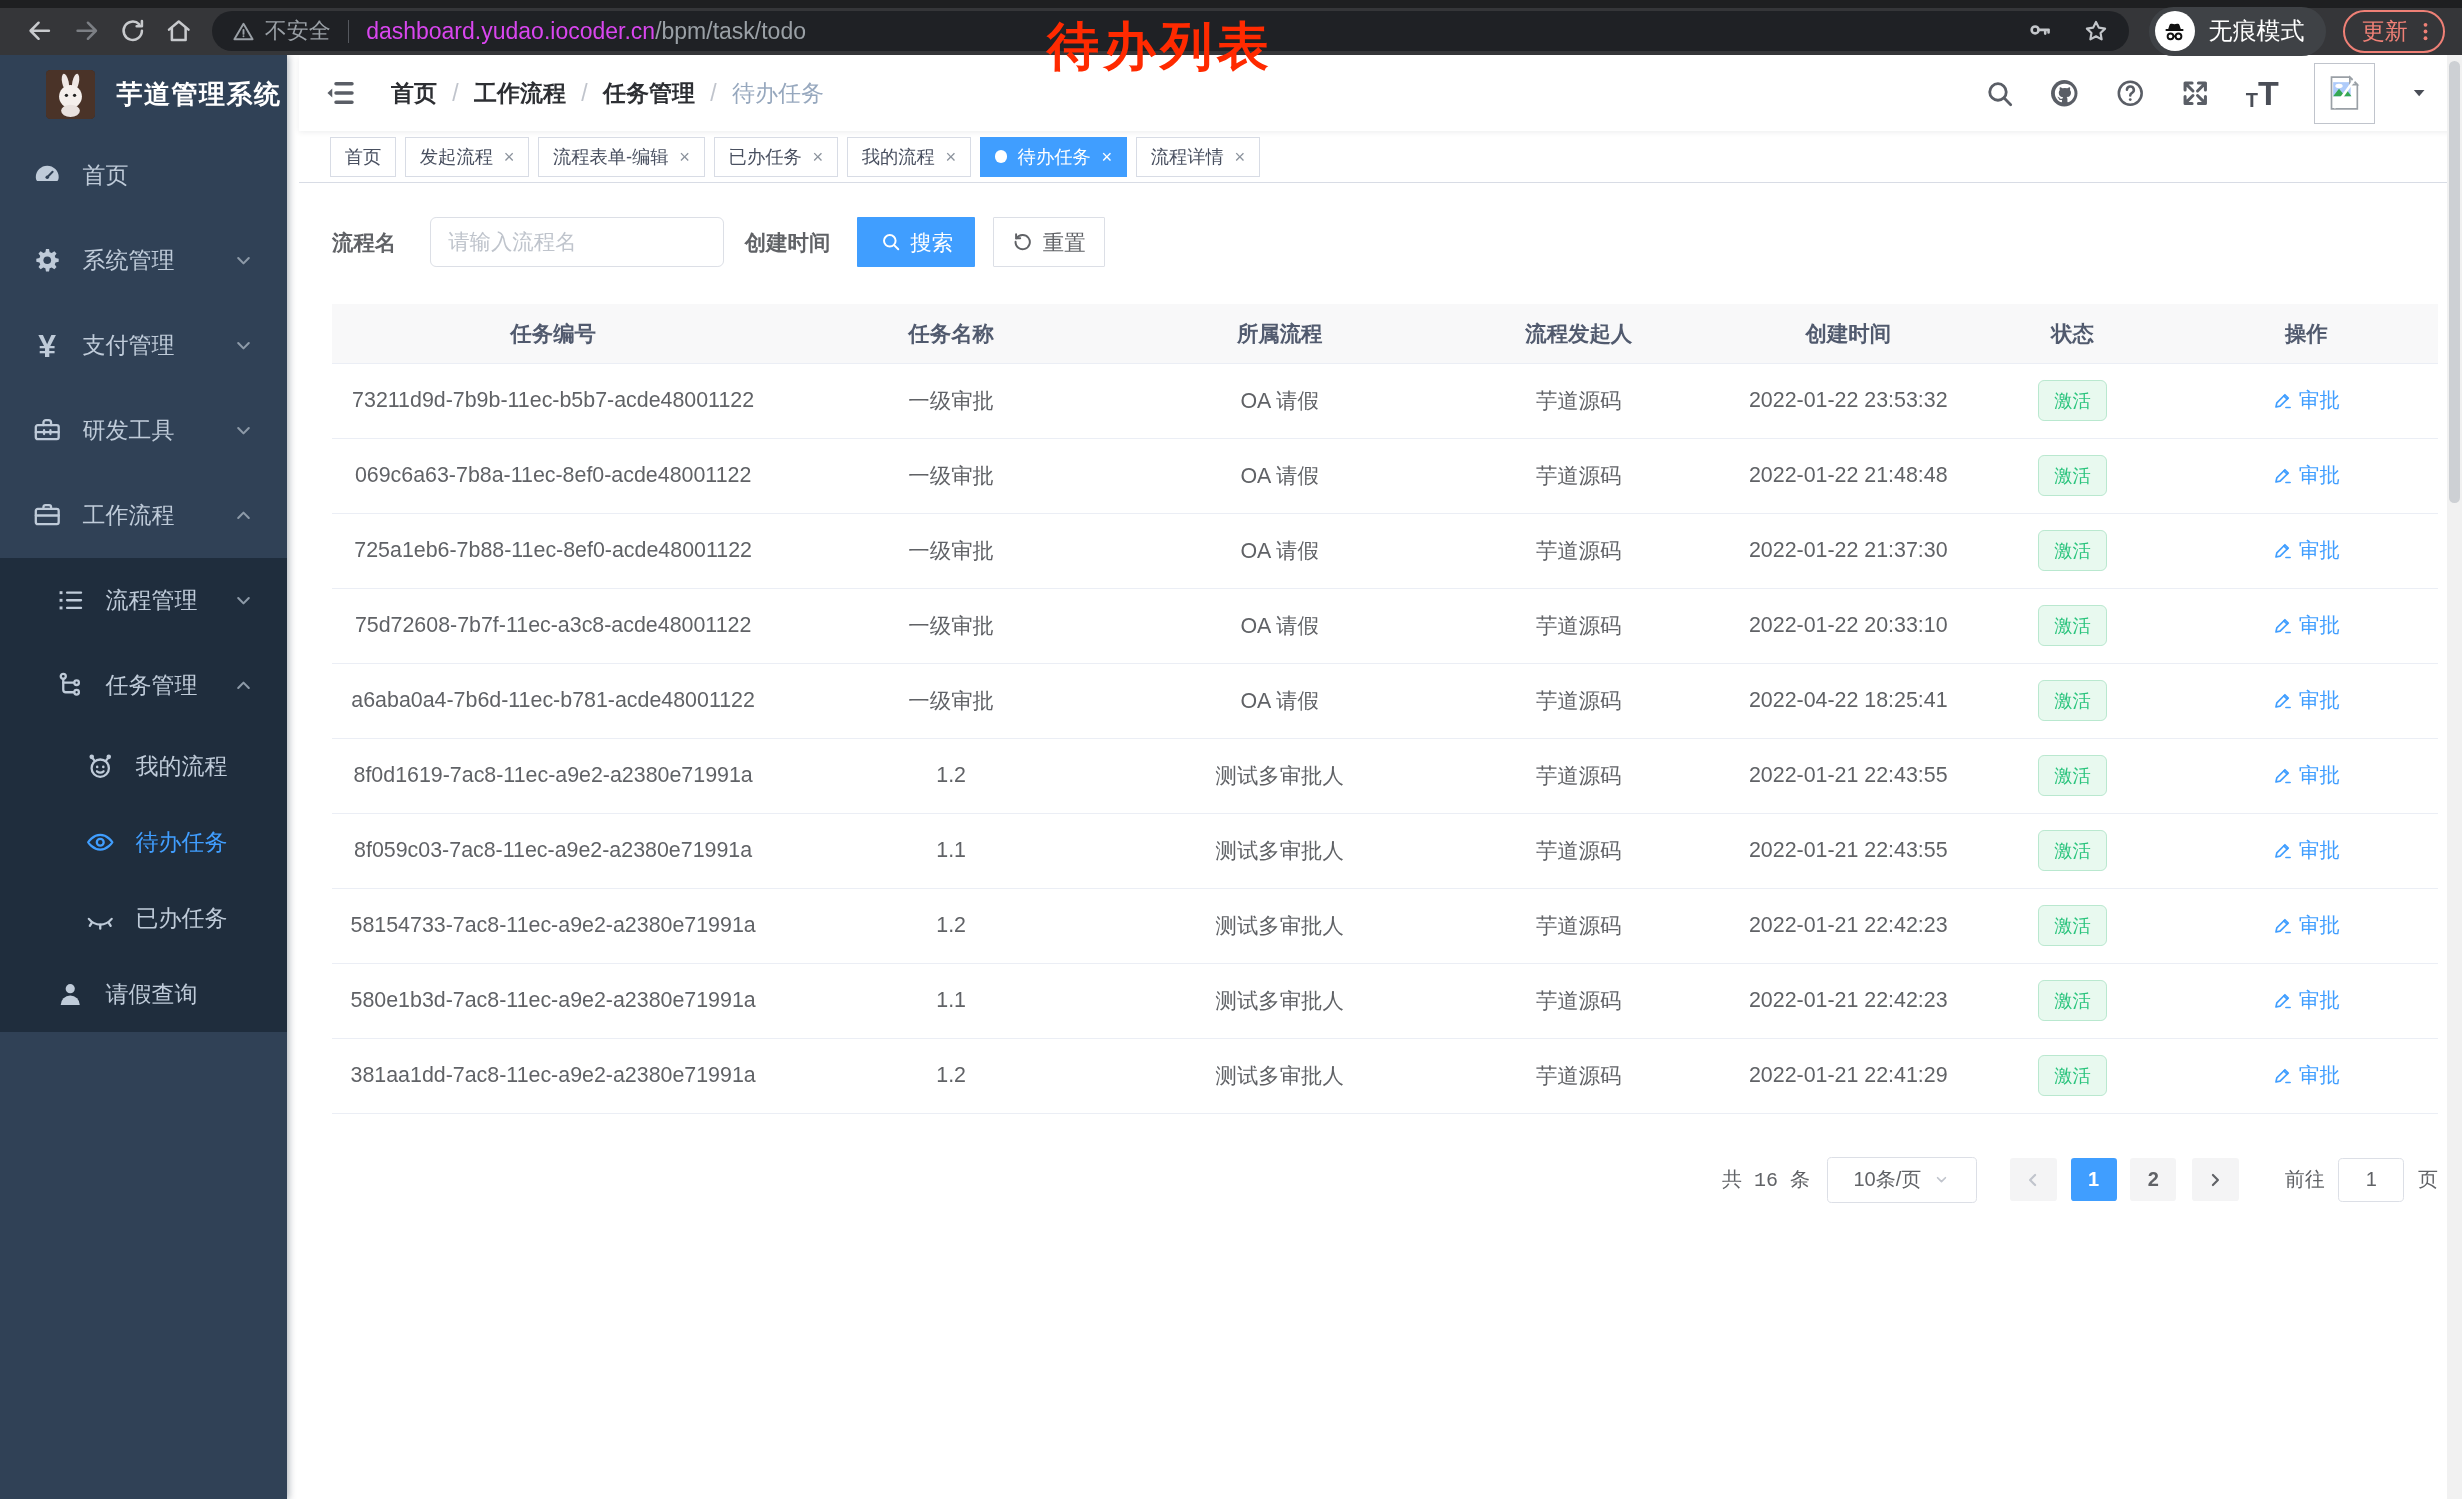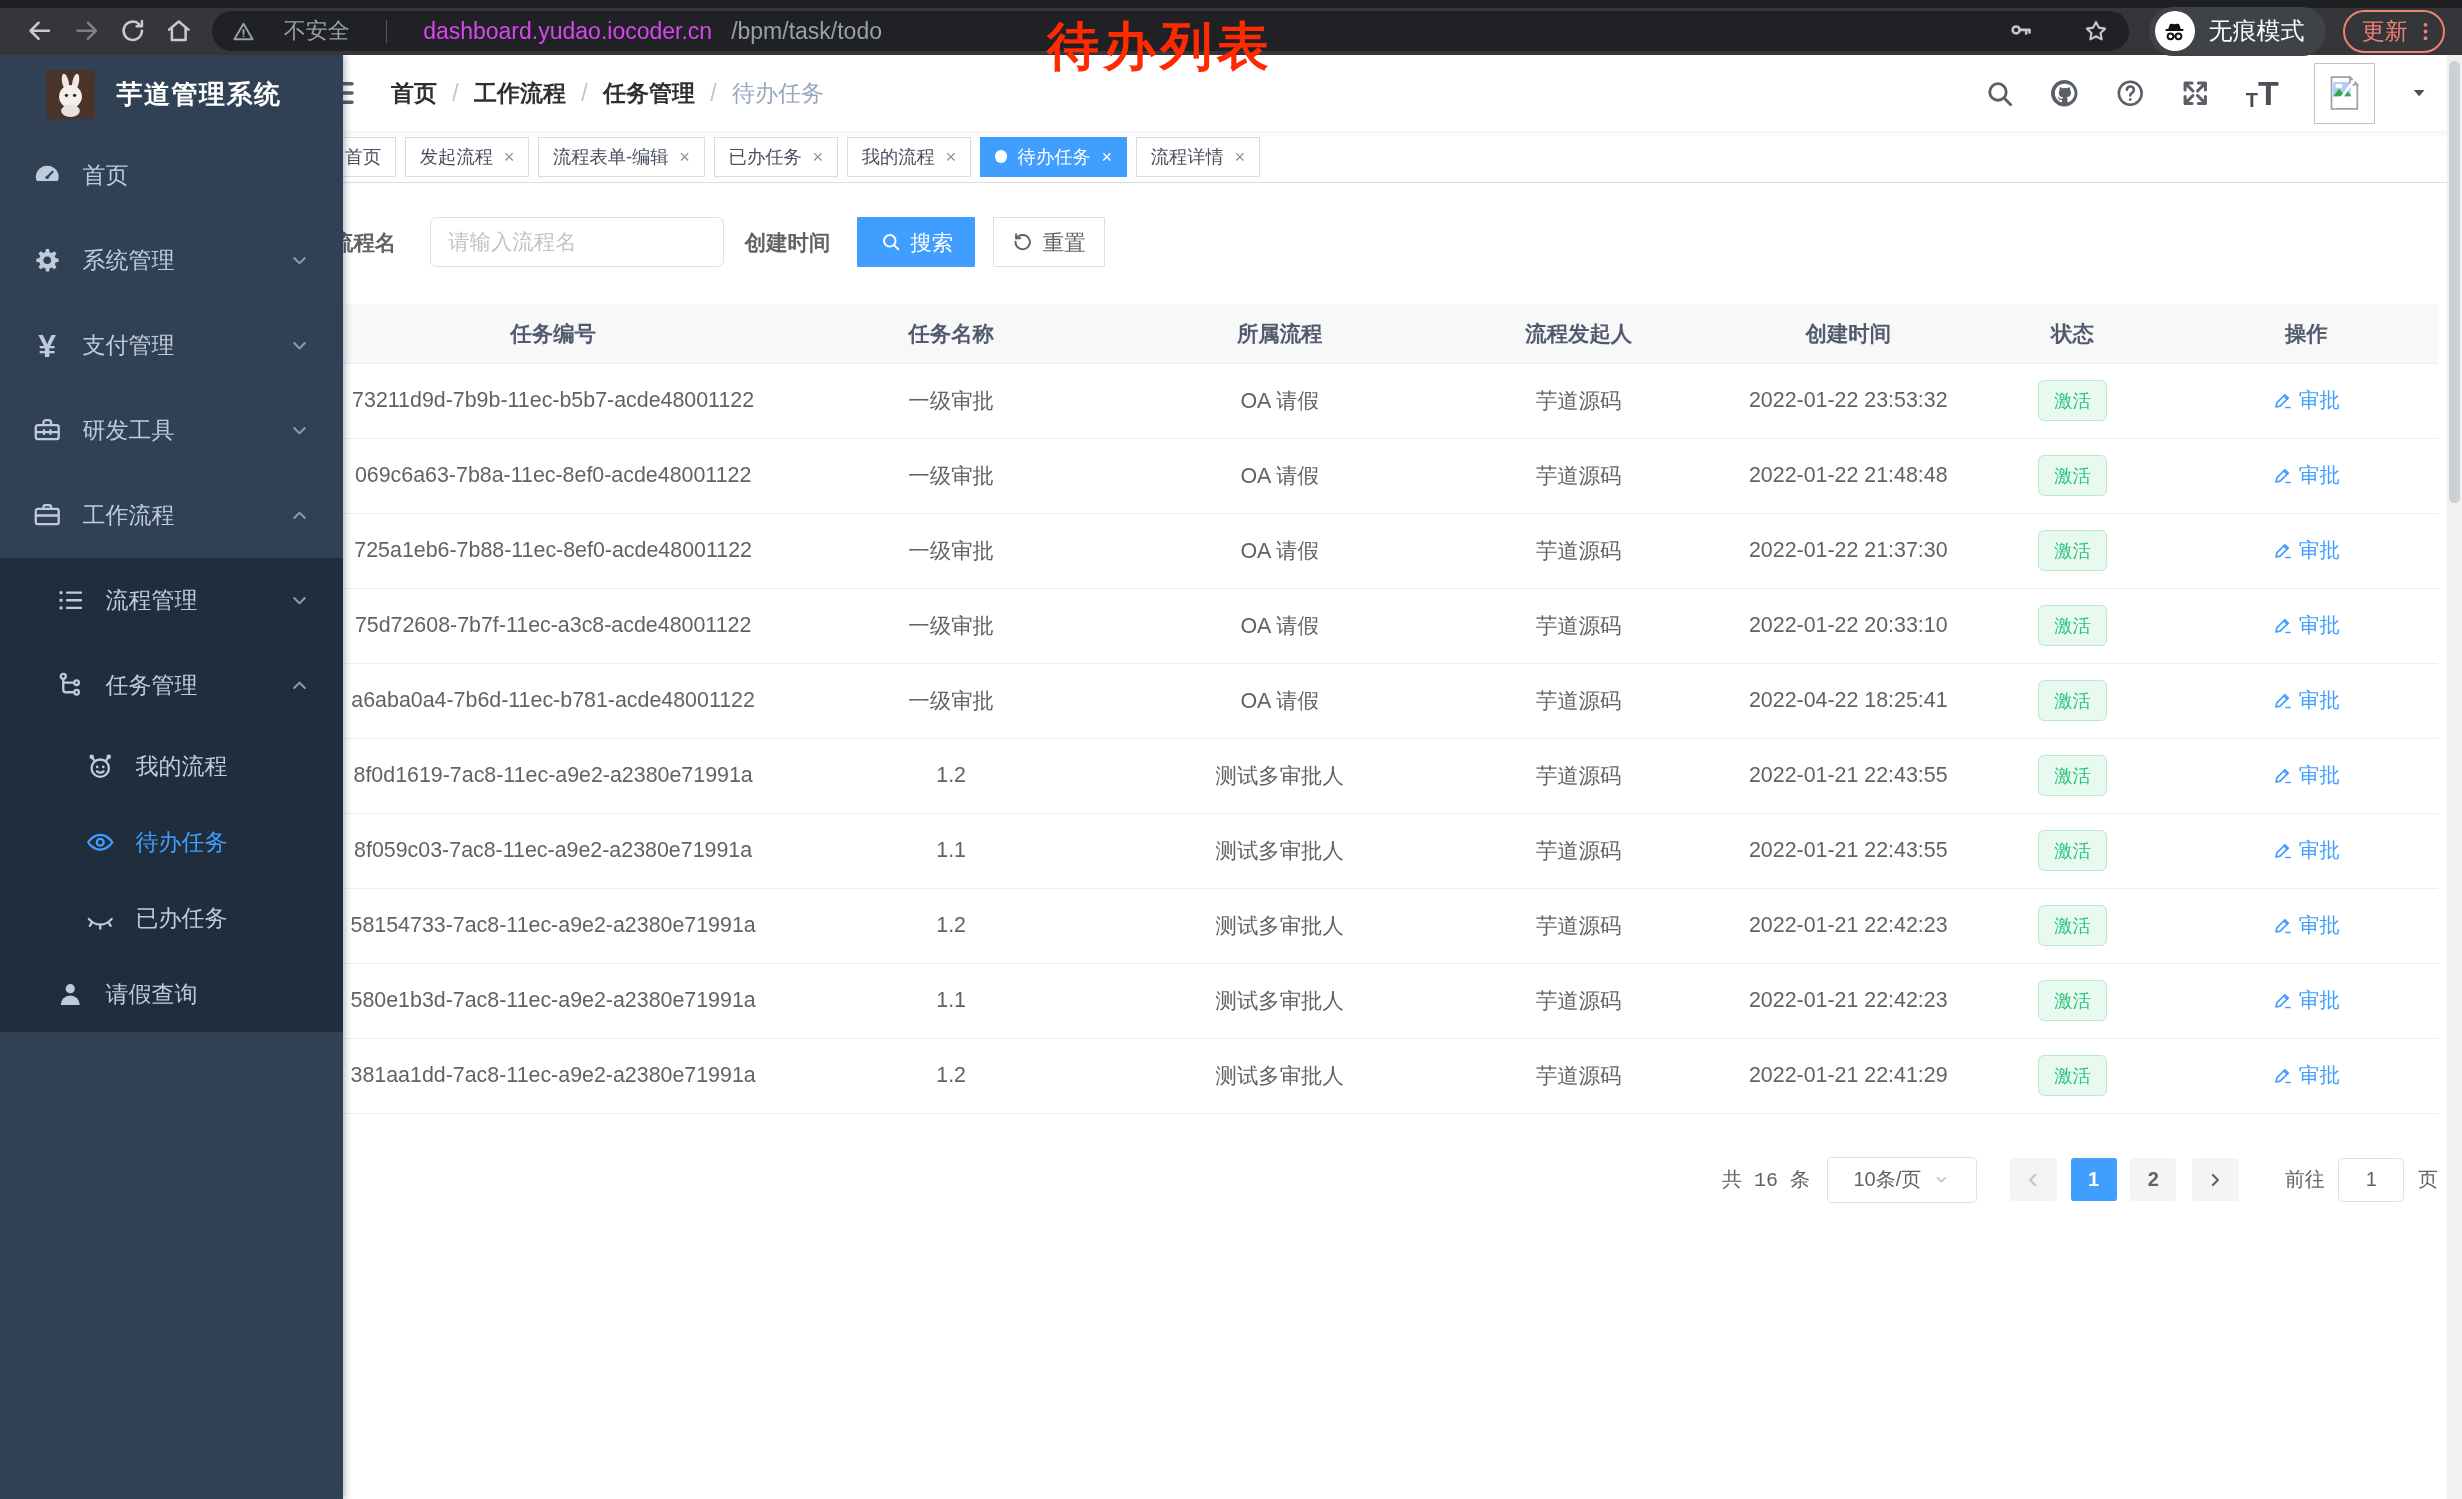--- a/index.html
+++ b/index.html
@@ -18,40 +18,40 @@
   svg{display:block;}
 
   
   .chrome{position:absolute;top:0;left:0;width:2462px;height:55px;background:#353639;z-index:5;}
   .chrome-top{height:7.6px;background:#1e1f21;}
   .chrome-bar{height:47px;display:flex;align-items:center;padding:0 17px;}
   .cicon{width:47px;display:flex;justify-content:center;align-items:center;color:#c8cacd;cursor:pointer;}
   .cicon svg{width:27.5px;height:27.5px;}
   .cicon.dim{color:#7c7f84;}
   .urlbar{margin-left:10.7px;height:40px;width:1950px;background:#1f2125;border-radius:21.4px;
-          display:flex;align-items:center;padding:0 20px;font-size:22px;color:#9aa0a6;gap:19px;}
+          display:flex;align-items:center;padding:0 20px;font-size:22px;color:#9aa0a6;}
   .urlbar .wicon{color:#9aa0a6;margin-right:9.2px;}
   .urlbar .wicon svg{width:23px;height:23px;}
   .udivider{width:1.5px;height:23px;background:#55585e;margin:0 17px;}
   .host{color:#d946ef;font-size:23px;}
   .path{color:#9aa0a6;font-size:23px;}
   .uspacer{flex:1;}
   .uicon{color:#c3c6ca;margin-left:30.5px;cursor:pointer;}
   .uicon svg{width:26px;height:26px;}
   .incog{margin-left:20px;height:49px;border-radius:24.4px;background:#3f4246;display:flex;
          align-items:center;gap:13.7px;padding:0 21.4px 0 5.3px;color:#fff;font-size:24px;white-space:nowrap;}
   .incog-circle{width:40px;height:40px;border-radius:50%;background:#fff;display:flex;
                 align-items:center;justify-content:center;}
   .incog-circle svg{width:29px;height:29px;}
   .update{margin-left:17px;height:43px;border:2.3px solid #ef8076;border-radius:23px;color:#ef8076;
           display:flex;align-items:center;gap:6.1px;padding:0 6.1px 0 17px;font-size:23px;cursor:pointer;white-space:nowrap;}
   .update svg{width:23px;height:23px;}
 
   
-  .sidebar{position:absolute;top:55px;left:0;width:343px;bottom:0;background:var(--sidebar-bg);
+  .sidebar{position:absolute;top:55px;left:0;width:287px;bottom:0;background:var(--sidebar-bg);
            box-shadow:2.3px 0 7.6px rgba(0,21,41,.35);z-index:3;}
   .logo-row{height:78px;display:flex;align-items:center;padding-left:46px;gap:21.4px;cursor:pointer;}
   .logo-img{width:49px;height:49px;border-radius:4.6px;overflow:hidden;background:#3a2a23;}
   .logo-img svg{width:49px;height:49px;}
   .app-title{color:#fff;font-size:26px;font-weight:bold;letter-spacing:1.5px;white-space:nowrap;}
   .menu{position:absolute;top:78px;left:0;right:0;bottom:0;overflow:hidden;}
   .mitem{display:flex;align-items:center;height:85px;color:#bfcbd9;font-size:23px;position:relative;cursor:pointer;white-space:nowrap;}
   .mitem.l0{padding-left:32px;}
   .mitem.l1{padding-left:55px;background:var(--submenu-bg);}
   .mitem.l2{padding-left:85px;background:var(--submenu-bg);}

